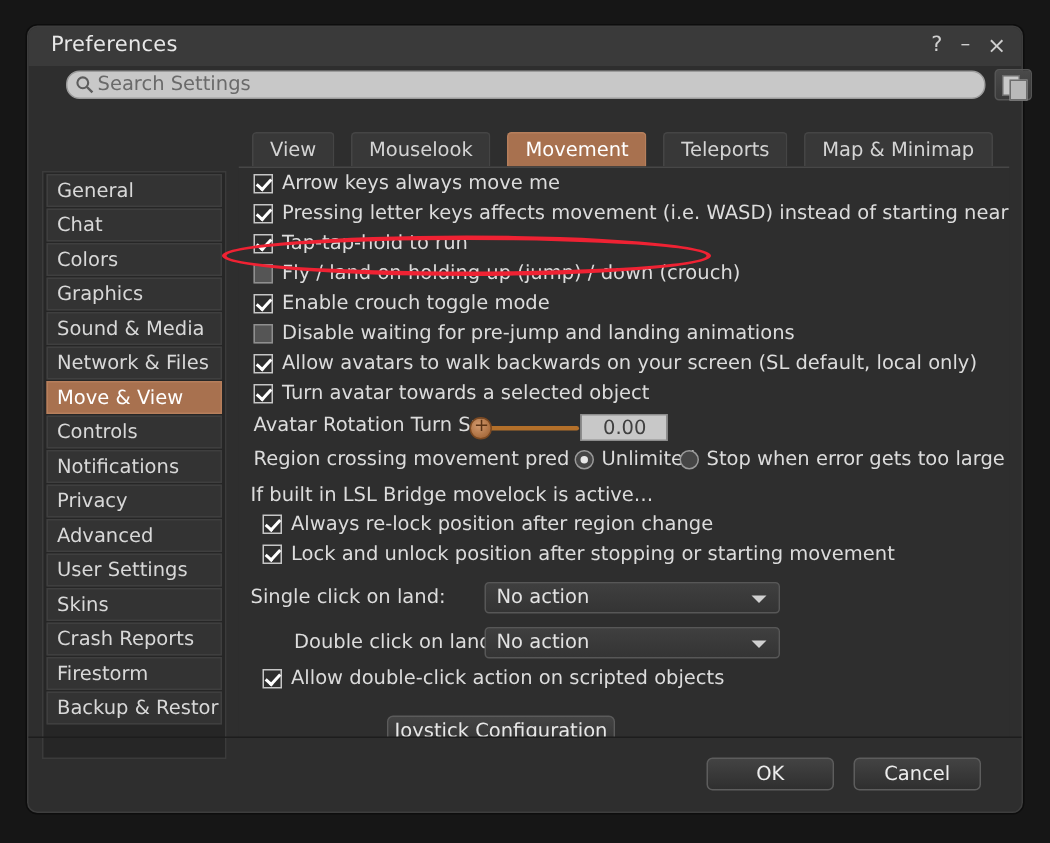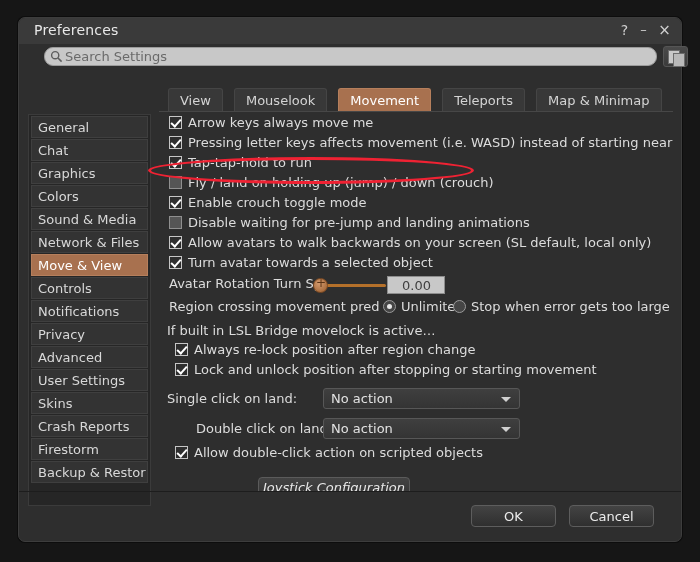--- a/index.html
+++ b/index.html
@@ -381,21 +381,20 @@
     height: 21px;
     background: linear-gradient(#434343, #343434);
     border: 1px solid #5b5b5b;
     border-radius: 4px;
     box-sizing: border-box;
     font-size: 13px;
     color: #e8e8e8;
     text-align: center;
     line-height: 20px;
     cursor: pointer;
-    font-style: italic;
   }
 
   
   #footer {
     position: absolute;
     left: 0;
     bottom: 0;
     width: 100%;
     height: 50px;
     border-top: 1px solid #1d1d1d;
@@ -458,22 +457,22 @@
         <div class="copy-sheet" id="copy-back"></div>
         <div class="copy-sheet" id="copy-front"></div>
       </div>
     </div>
 
     <div id="body">
 
       <div id="sidebar">
         <div class="side-item">General</div>
         <div class="side-item">Chat</div>
+        <div class="side-item">Colors</div>
         <div class="side-item">Graphics</div>
-        <div class="side-item">Colors</div>
         <div class="side-item">Sound &amp; Media</div>
         <div class="side-item">Network &amp; Files</div>
         <div class="side-item selected">Move &amp; View</div>
         <div class="side-item">Controls</div>
         <div class="side-item">Notifications</div>
         <div class="side-item">Privacy</div>
         <div class="side-item">Advanced</div>
         <div class="side-item">User Settings</div>
         <div class="side-item">Skins</div>
         <div class="side-item">Crash Reports</div>

